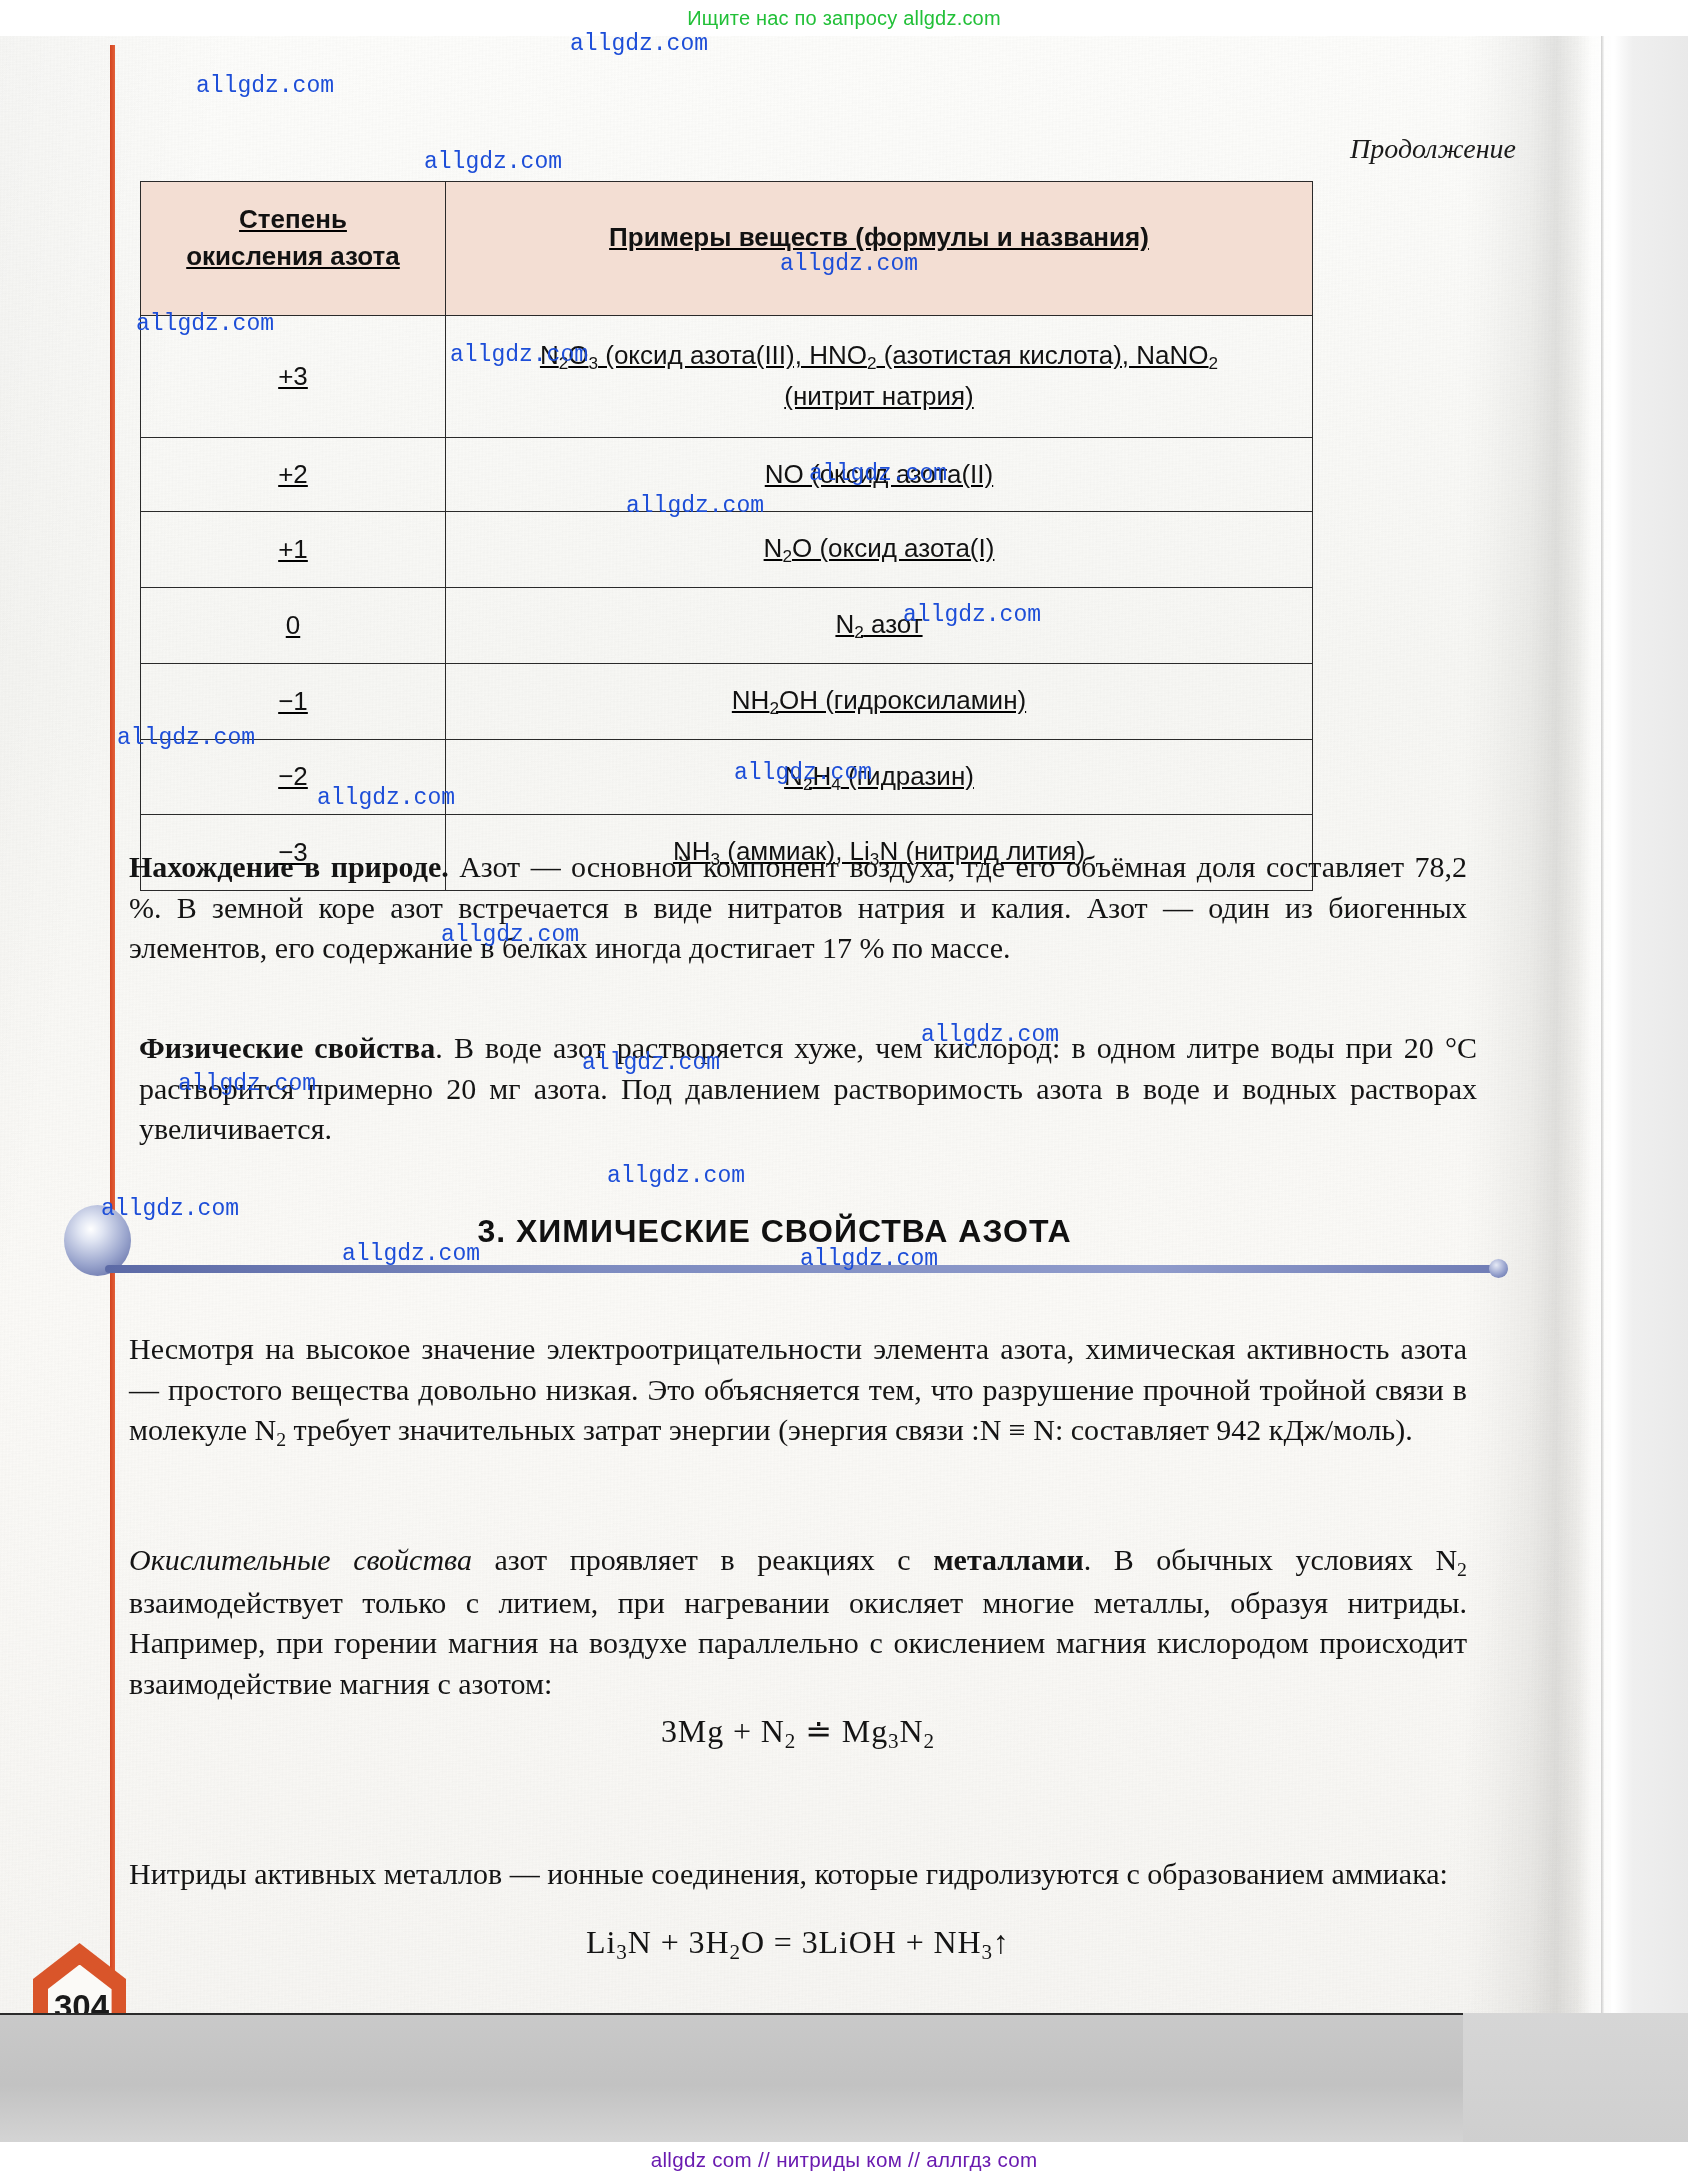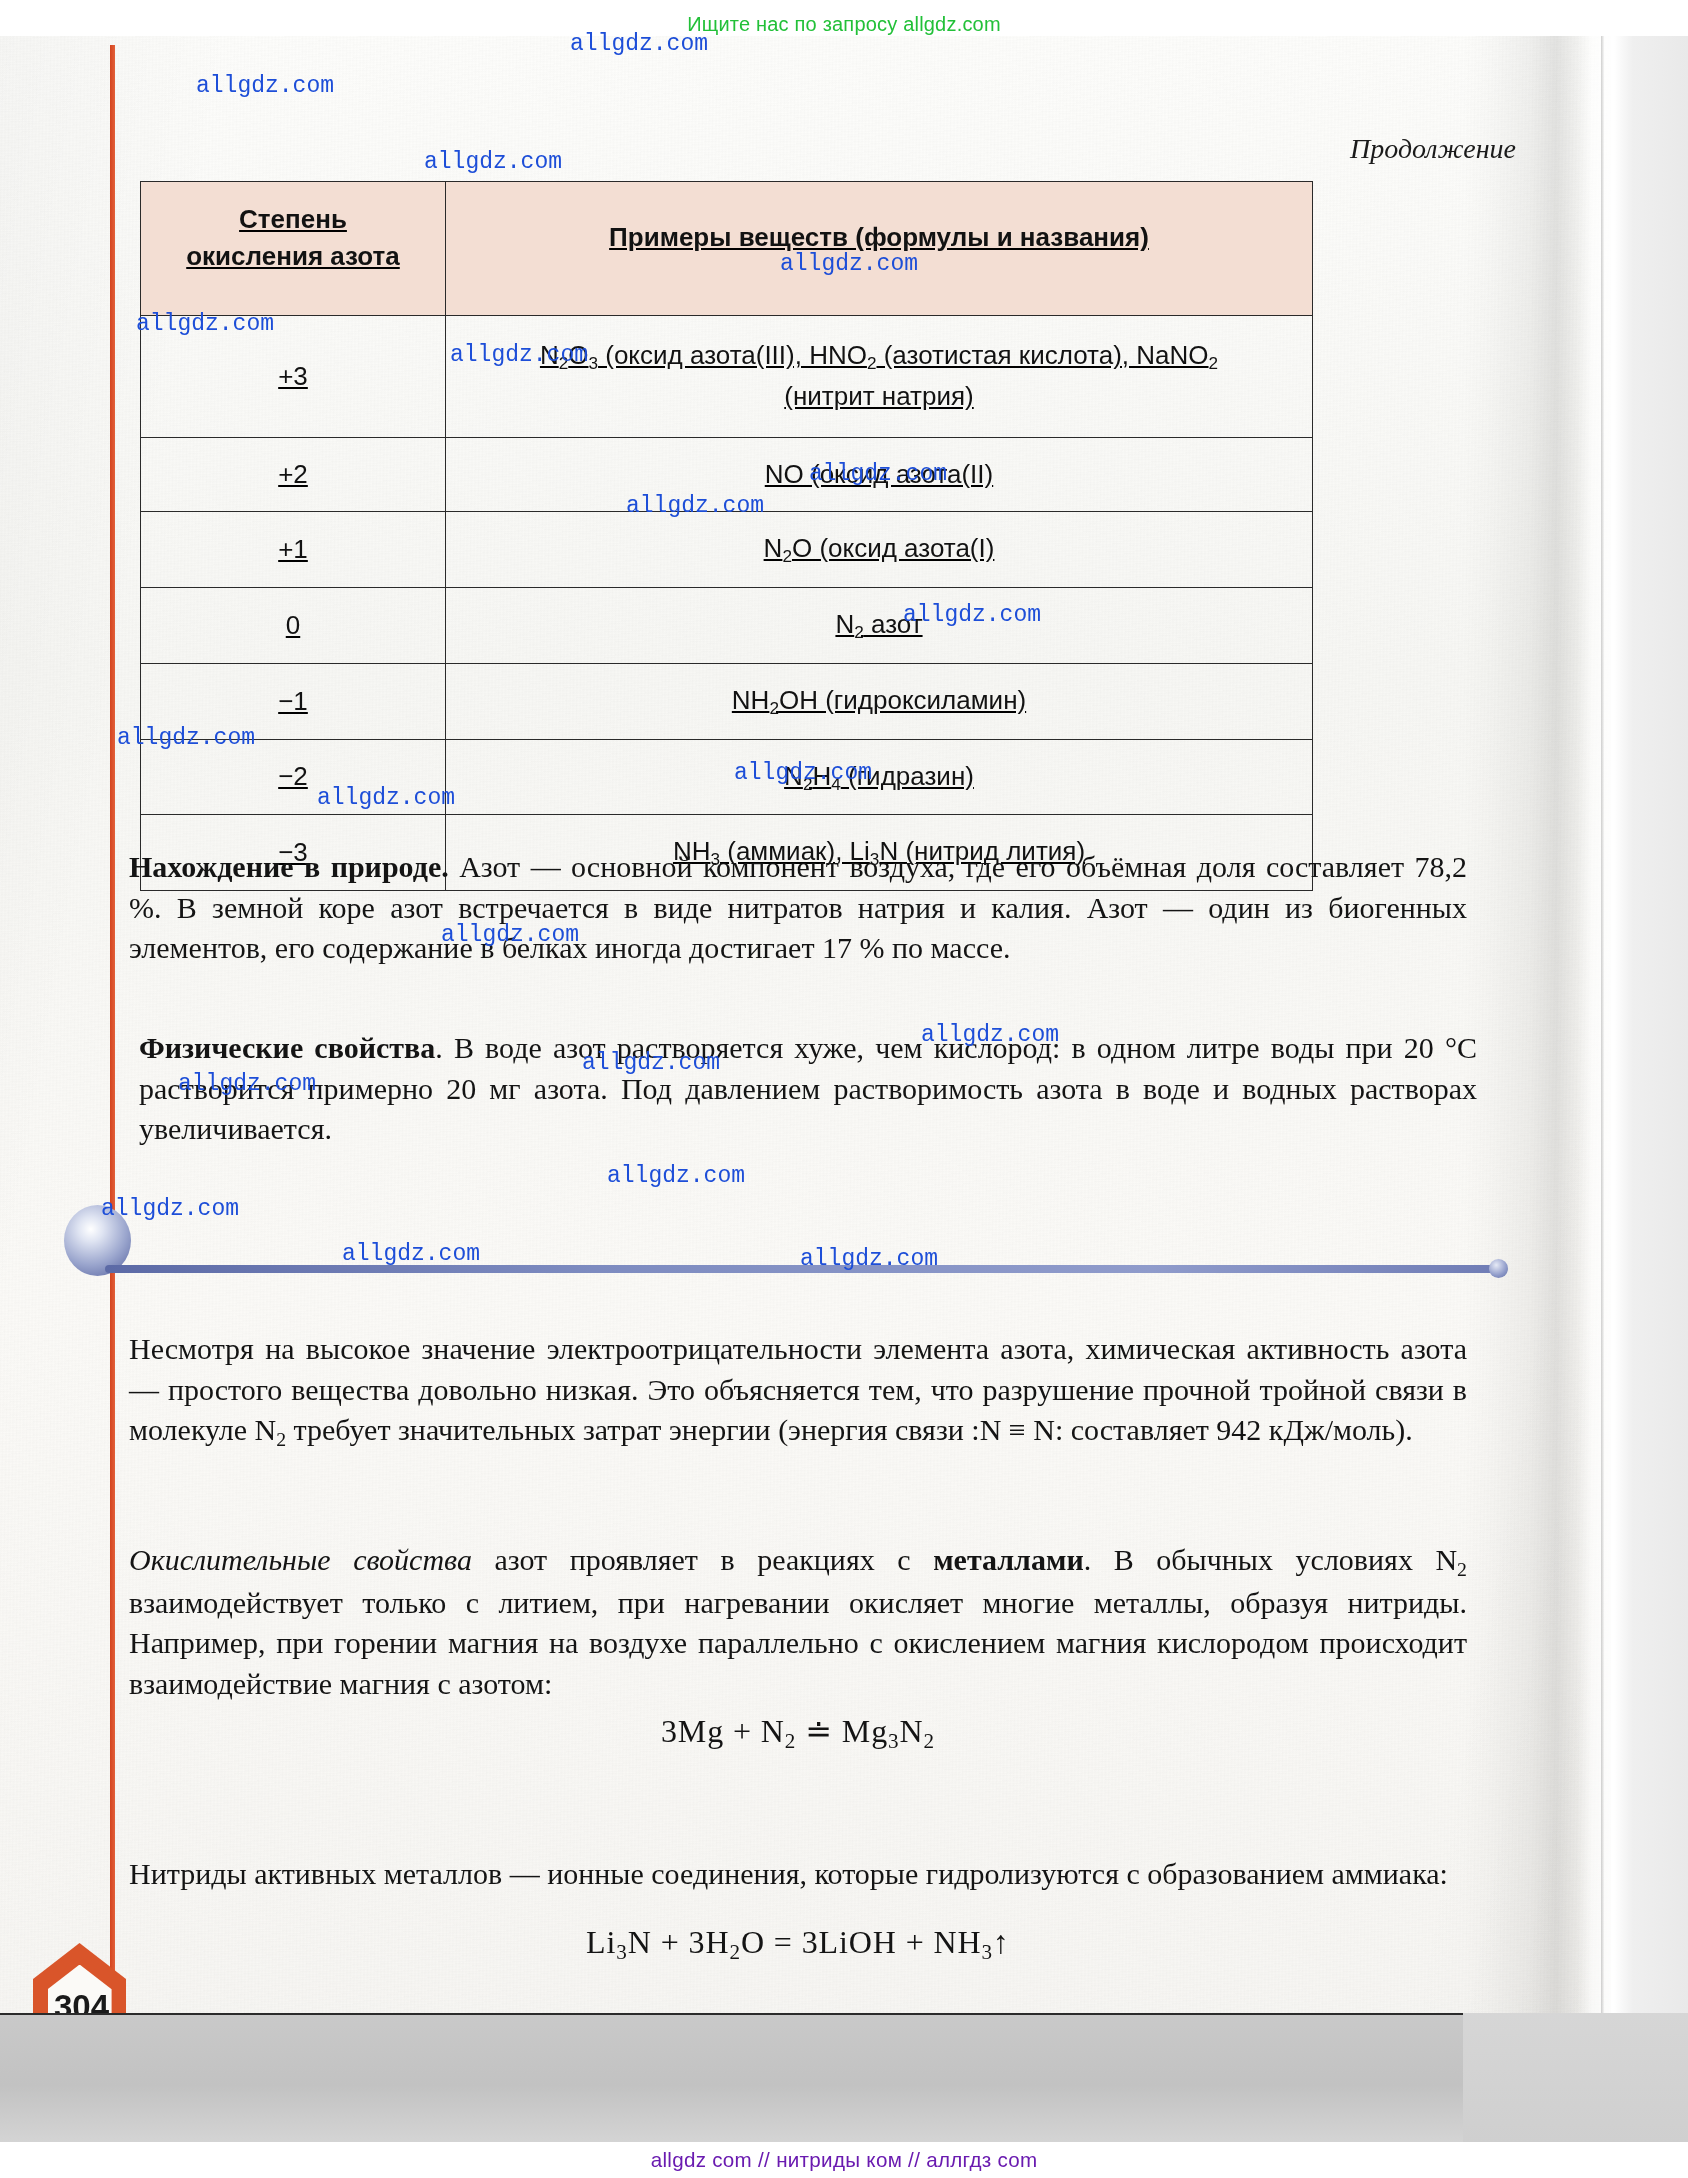--- a/index.html
+++ b/index.html
@@ -14,21 +14,21 @@
   }
 
   
   .top-banner {
     position: absolute;
     top: 0; left: 0;
     width: 1688px;
     height: 36px;
     background: #ffffff;
     display: flex;
-    align-items: flex-end;
+    align-items: center;
     justify-content: center;
   }
   .top-banner-text {
     color: #22c038;
     font-family: "Liberation Sans", sans-serif;
     font-size: 20px;
     letter-spacing: 0.2px;
   }
 
   
@@ -331,20 +331,21 @@
     </tbody>
 </table>
 
 <div class="body-text" id="para-nature"><b>Нахождение в природе.</b> Азот — основной компонент воздуха, где его объёмная доля составляет 78,2 %. В земной коре азот встречается в виде нитратов натрия и калия. Азот — один из биогенных элементов, его содержание в белках иногда достигает 17 % по массе.</div>
 <div class="body-text" id="para-physical"><b>Физические свойства</b>. В воде азот растворяется хуже, чем кислород: в одном литре воды при 20 °С растворится примерно 20 мг азота. Под давлением растворимость азота в воде и водных растворах увеличивается.</div>
 
 <div class="section-head-wrap">
   <div class="sphere"></div>
   <div class="head-rule"></div>
   <div class="head-rule-cap"></div>
+  <div class="section-title">3. ХИМИЧЕСКИЕ СВОЙСТВА АЗОТА</div>
 </div>
 
 <div class="body-text" id="para-chem1">Несмотря на высокое значение электроотрицательности элемента азота, химическая активность азота — простого вещества довольно низкая. Это объясняется тем, что разрушение прочной тройной связи в молекуле N<sub>2</sub> требует значительных затрат энергии (энергия связи :N ≡ N: составляет 942 кДж/моль).</div>
 <div class="body-text" id="para-chem2"><i>Окислительные свойства</i> азот проявляет в реакциях с <b>металлами</b>. В обычных условиях N<sub>2</sub> взаимодействует только с литием, при нагревании окисляет многие металлы, образуя нитриды. Например, при горении магния на воздухе параллельно с окислением магния кислородом происходит взаимодействие магния с азотом:</div>
 
 <div class="equation" id="eq-mg">3Mg + N<sub>2</sub> ≐ Mg<sub>3</sub>N<sub>2</sub></div>
 
 <div class="body-text" id="para-nitrides">Нитриды активных металлов — ионные соединения, которые гидролизуются с образованием аммиака:</div>
 
 <div class="equation" id="eq-li">Li<sub>3</sub>N + 3H<sub>2</sub>O = 3LiOH + NH<sub>3</sub>↑</div>

